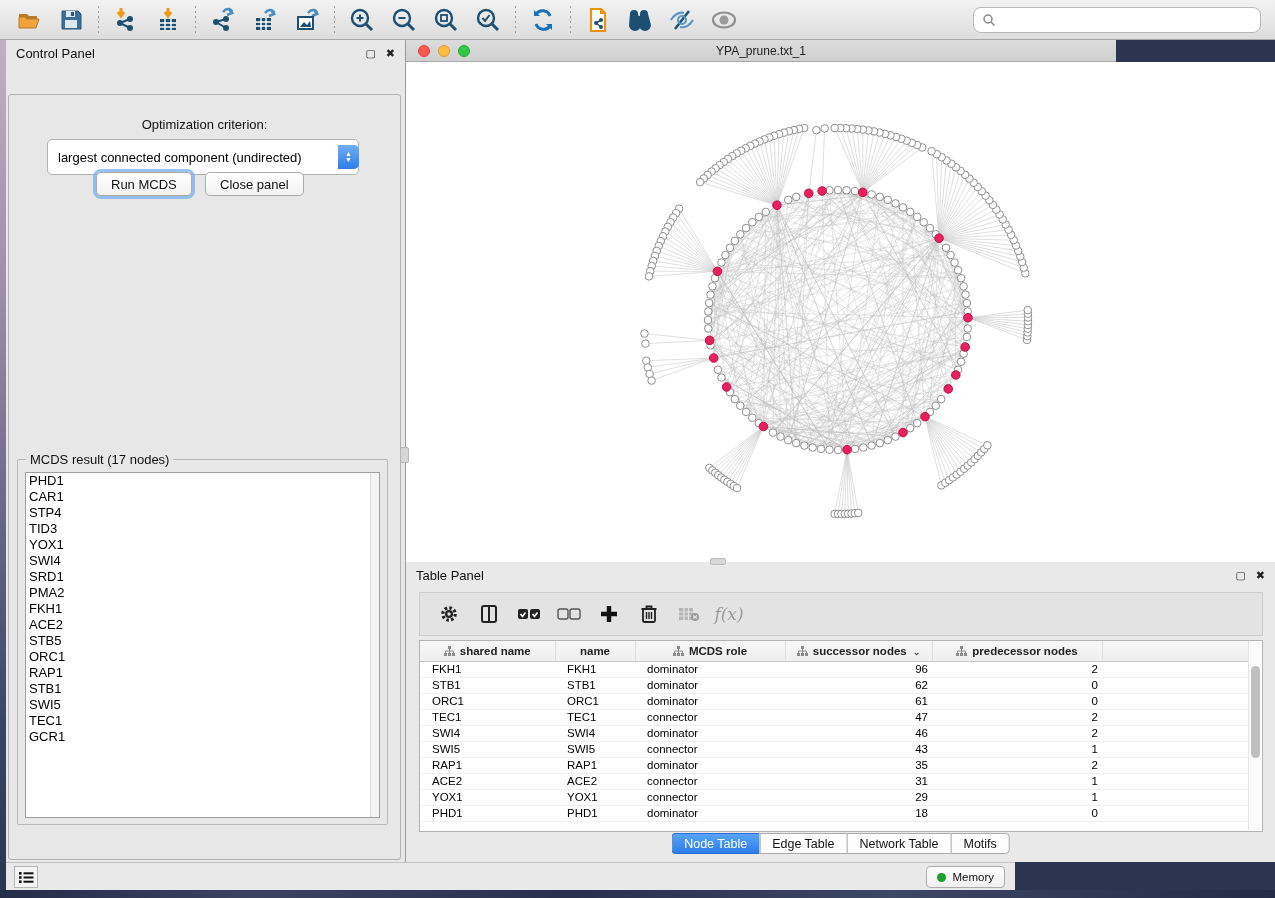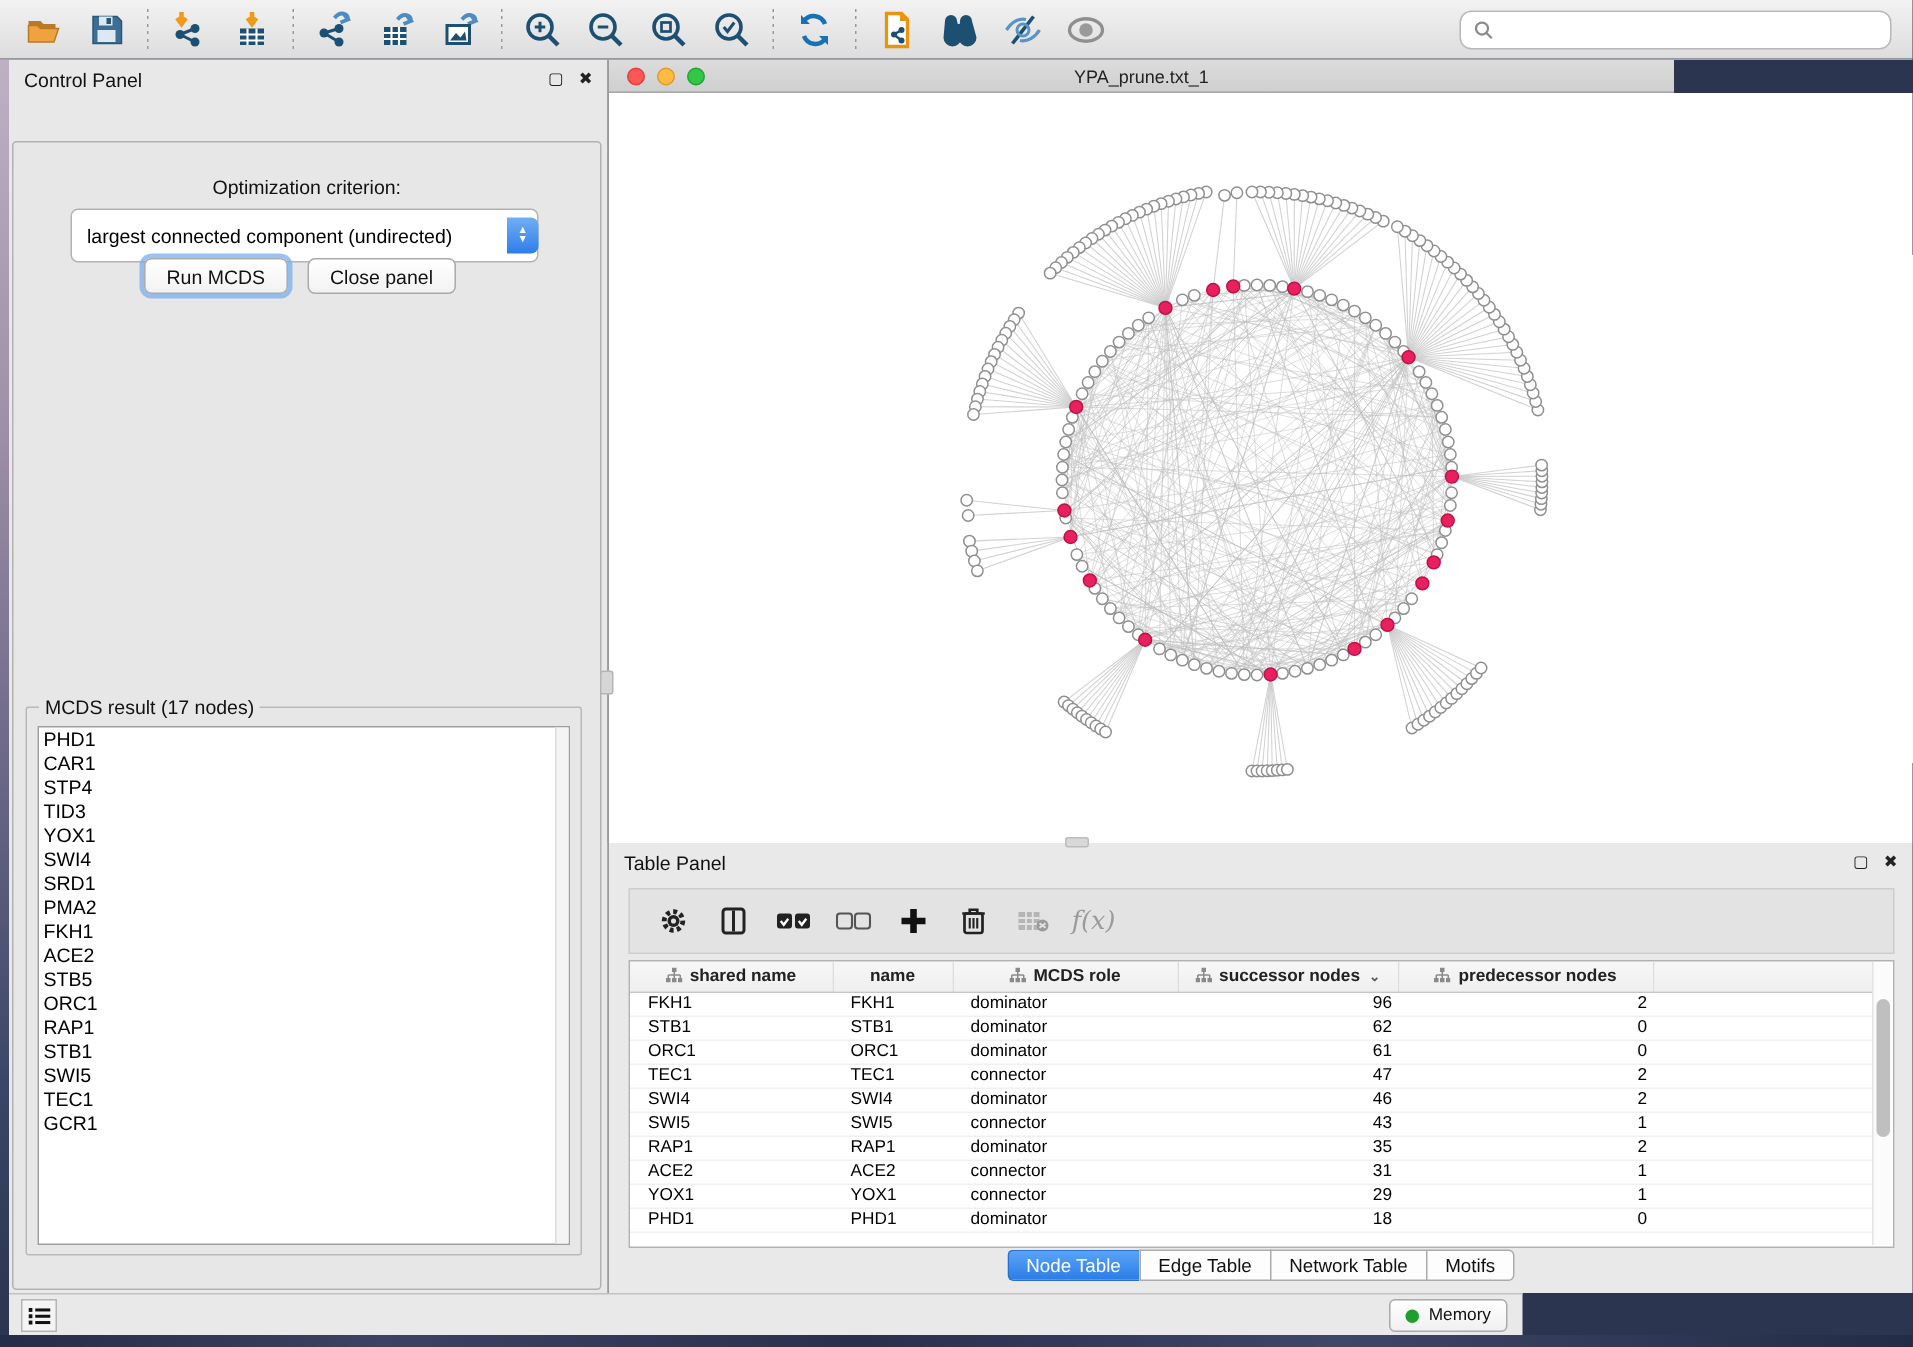--- a/index.html
+++ b/index.html
@@ -41,29 +41,29 @@
   .dropdown { position:absolute; left:38px; top:44px; width:312px; height:36px; background:#fff;
     border:1px solid #b3b3b3; border-radius:5px; display:flex; align-items:center; font-size:13px; }
   .dropdown .dd-text { flex:1; padding-left:10px; white-space:nowrap; overflow:hidden; }
   .dd-stepper { width:21px; height:24px; margin-right:-1px; border-radius:0 5px 5px 0;
     background:linear-gradient(#71aef5,#2e7de8); display:flex; flex-direction:column; align-items:center; justify-content:center; color:#fff; }
   .dd-stepper span { font-size:7px; line-height:6px; }
   .btn { background:linear-gradient(#ffffff,#f2f2f2); border:1px solid #ababab; border-radius:5px;
     font-size:13px; height:24px; padding:0 14px; color:#111; font-family:"Liberation Sans",sans-serif; }
   .btn-run { position:absolute; left:87px; top:77px; box-shadow:0 0 0 3px rgba(120,175,240,.75); }
   .btn-closepanel { position:absolute; left:196px; top:77px; }
-  .groupbox { position:absolute; left:8px; top:376px; width:371px; height:366px; border:1px solid #b9b9b9; border-radius:2px; }
+  .groupbox { position:absolute; left:8px; top:364px; width:371px; height:366px; border:1px solid #b9b9b9; border-radius:2px; }
   .groupbox-title { position:absolute; left:8px; top:-8px; background:#e7e7e7; padding:0 4px; font-size:13px; color:#111; }
   .mcds-list { position:absolute; left:7px; top:12px; width:355px; height:346px; background:#fff;
     border:1px solid #9f9f9f; overflow:hidden; font-size:13px; }
   .mcds-item { height:16px; line-height:16px; padding-left:3px; color:#000; }
   .mcds-scroll { position:absolute; right:8px; top:13px; width:9px; height:344px; background:#f4f4f4; border-left:1px solid #dcdcdc; }
 
   
-  .net-window { left:405px; top:40px; width:711px; height:522px; background:#5eead4; border-left:1px solid #9b9b9b; }
+  .net-window { left:405px; top:40px; width:711px; height:522px; background:#ffffff; border-left:1px solid #9b9b9b; }
   .net-titlebar { height:22px; background:linear-gradient(#dcdcdc,#cfcfcf); border-bottom:1px solid #a8a8a8;
     display:flex; align-items:center; position:relative; }
   .traffic { width:12px; height:12px; border-radius:50%; margin-left:8px; }
   .t-red { background:#fc5753; border:1px solid #df3f3b; margin-left:12px; }
   .t-yellow { background:#fdbc40; border:1px solid #de9b2d; }
   .t-green { background:#33c748; border:1px solid #1da533; }
   .net-title { position:absolute; left:0; width:100%; text-align:center; font-size:12px; color:#222; }
   .net-canvas { position:absolute; left:0; top:22px; width:869px; height:500px; background:#fff; }
   .vsplit-handle { left:400px; top:447px; width:9px; height:16px; background:#d6d6d6; border:1px solid #b5b5b5; border-radius:2px; }
 

